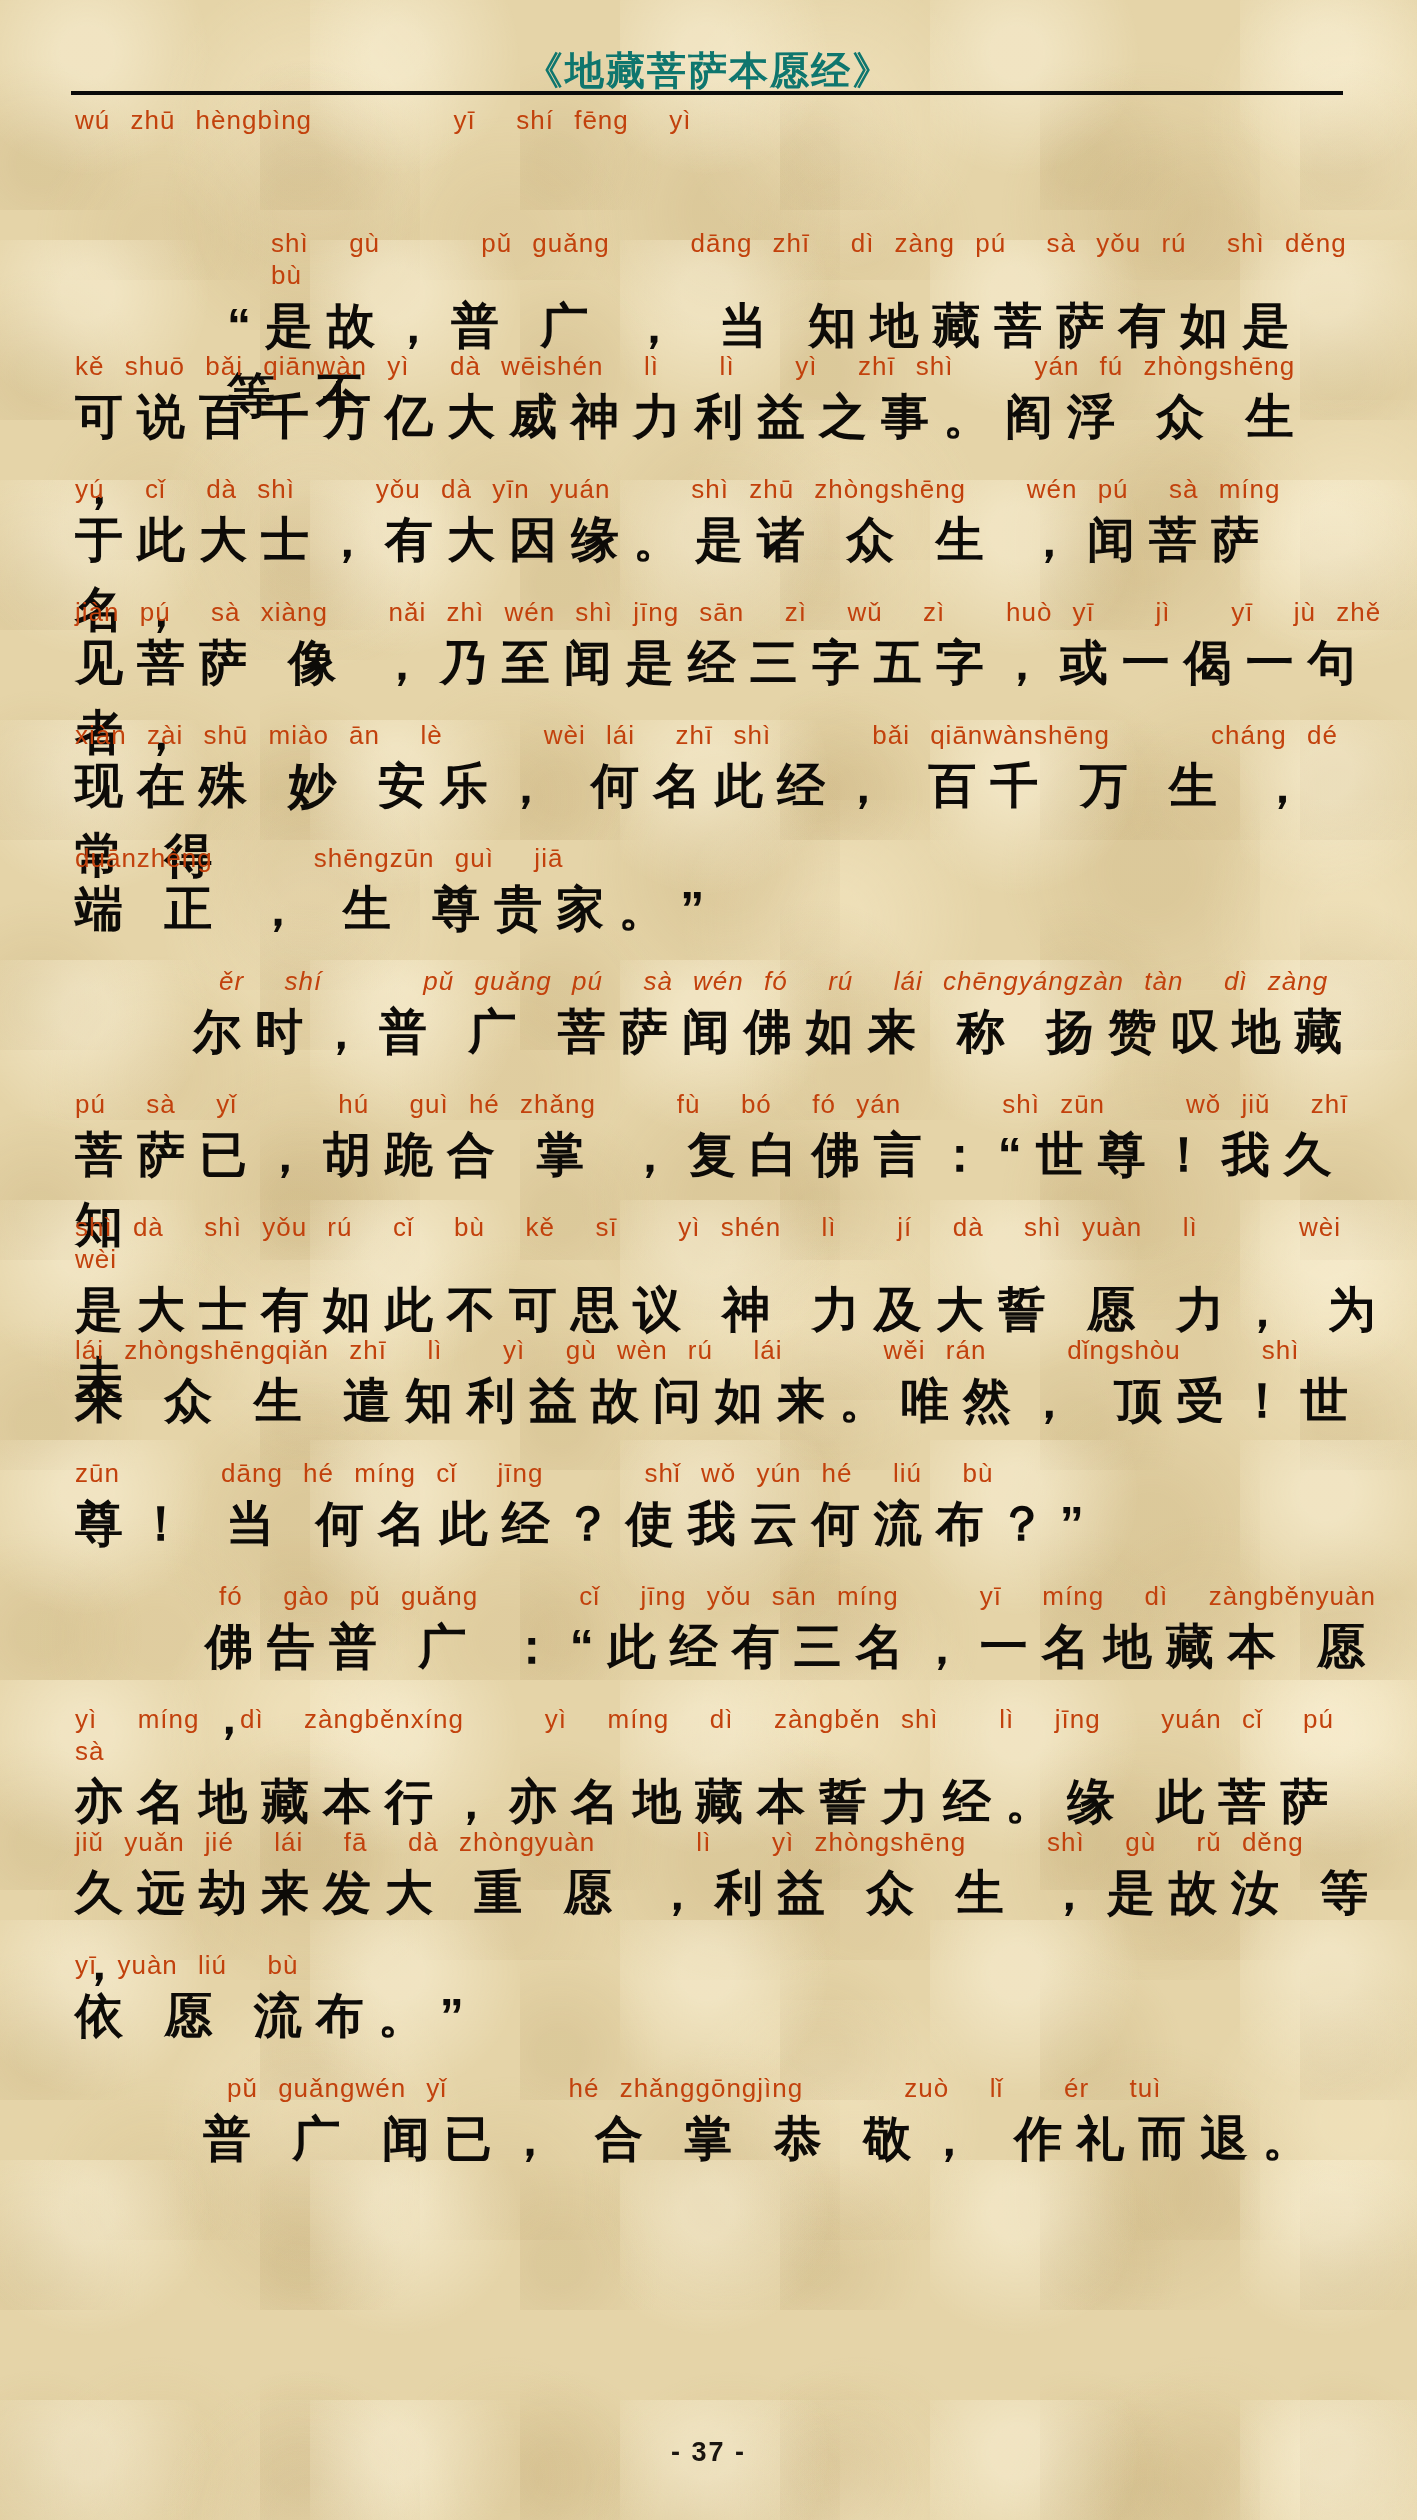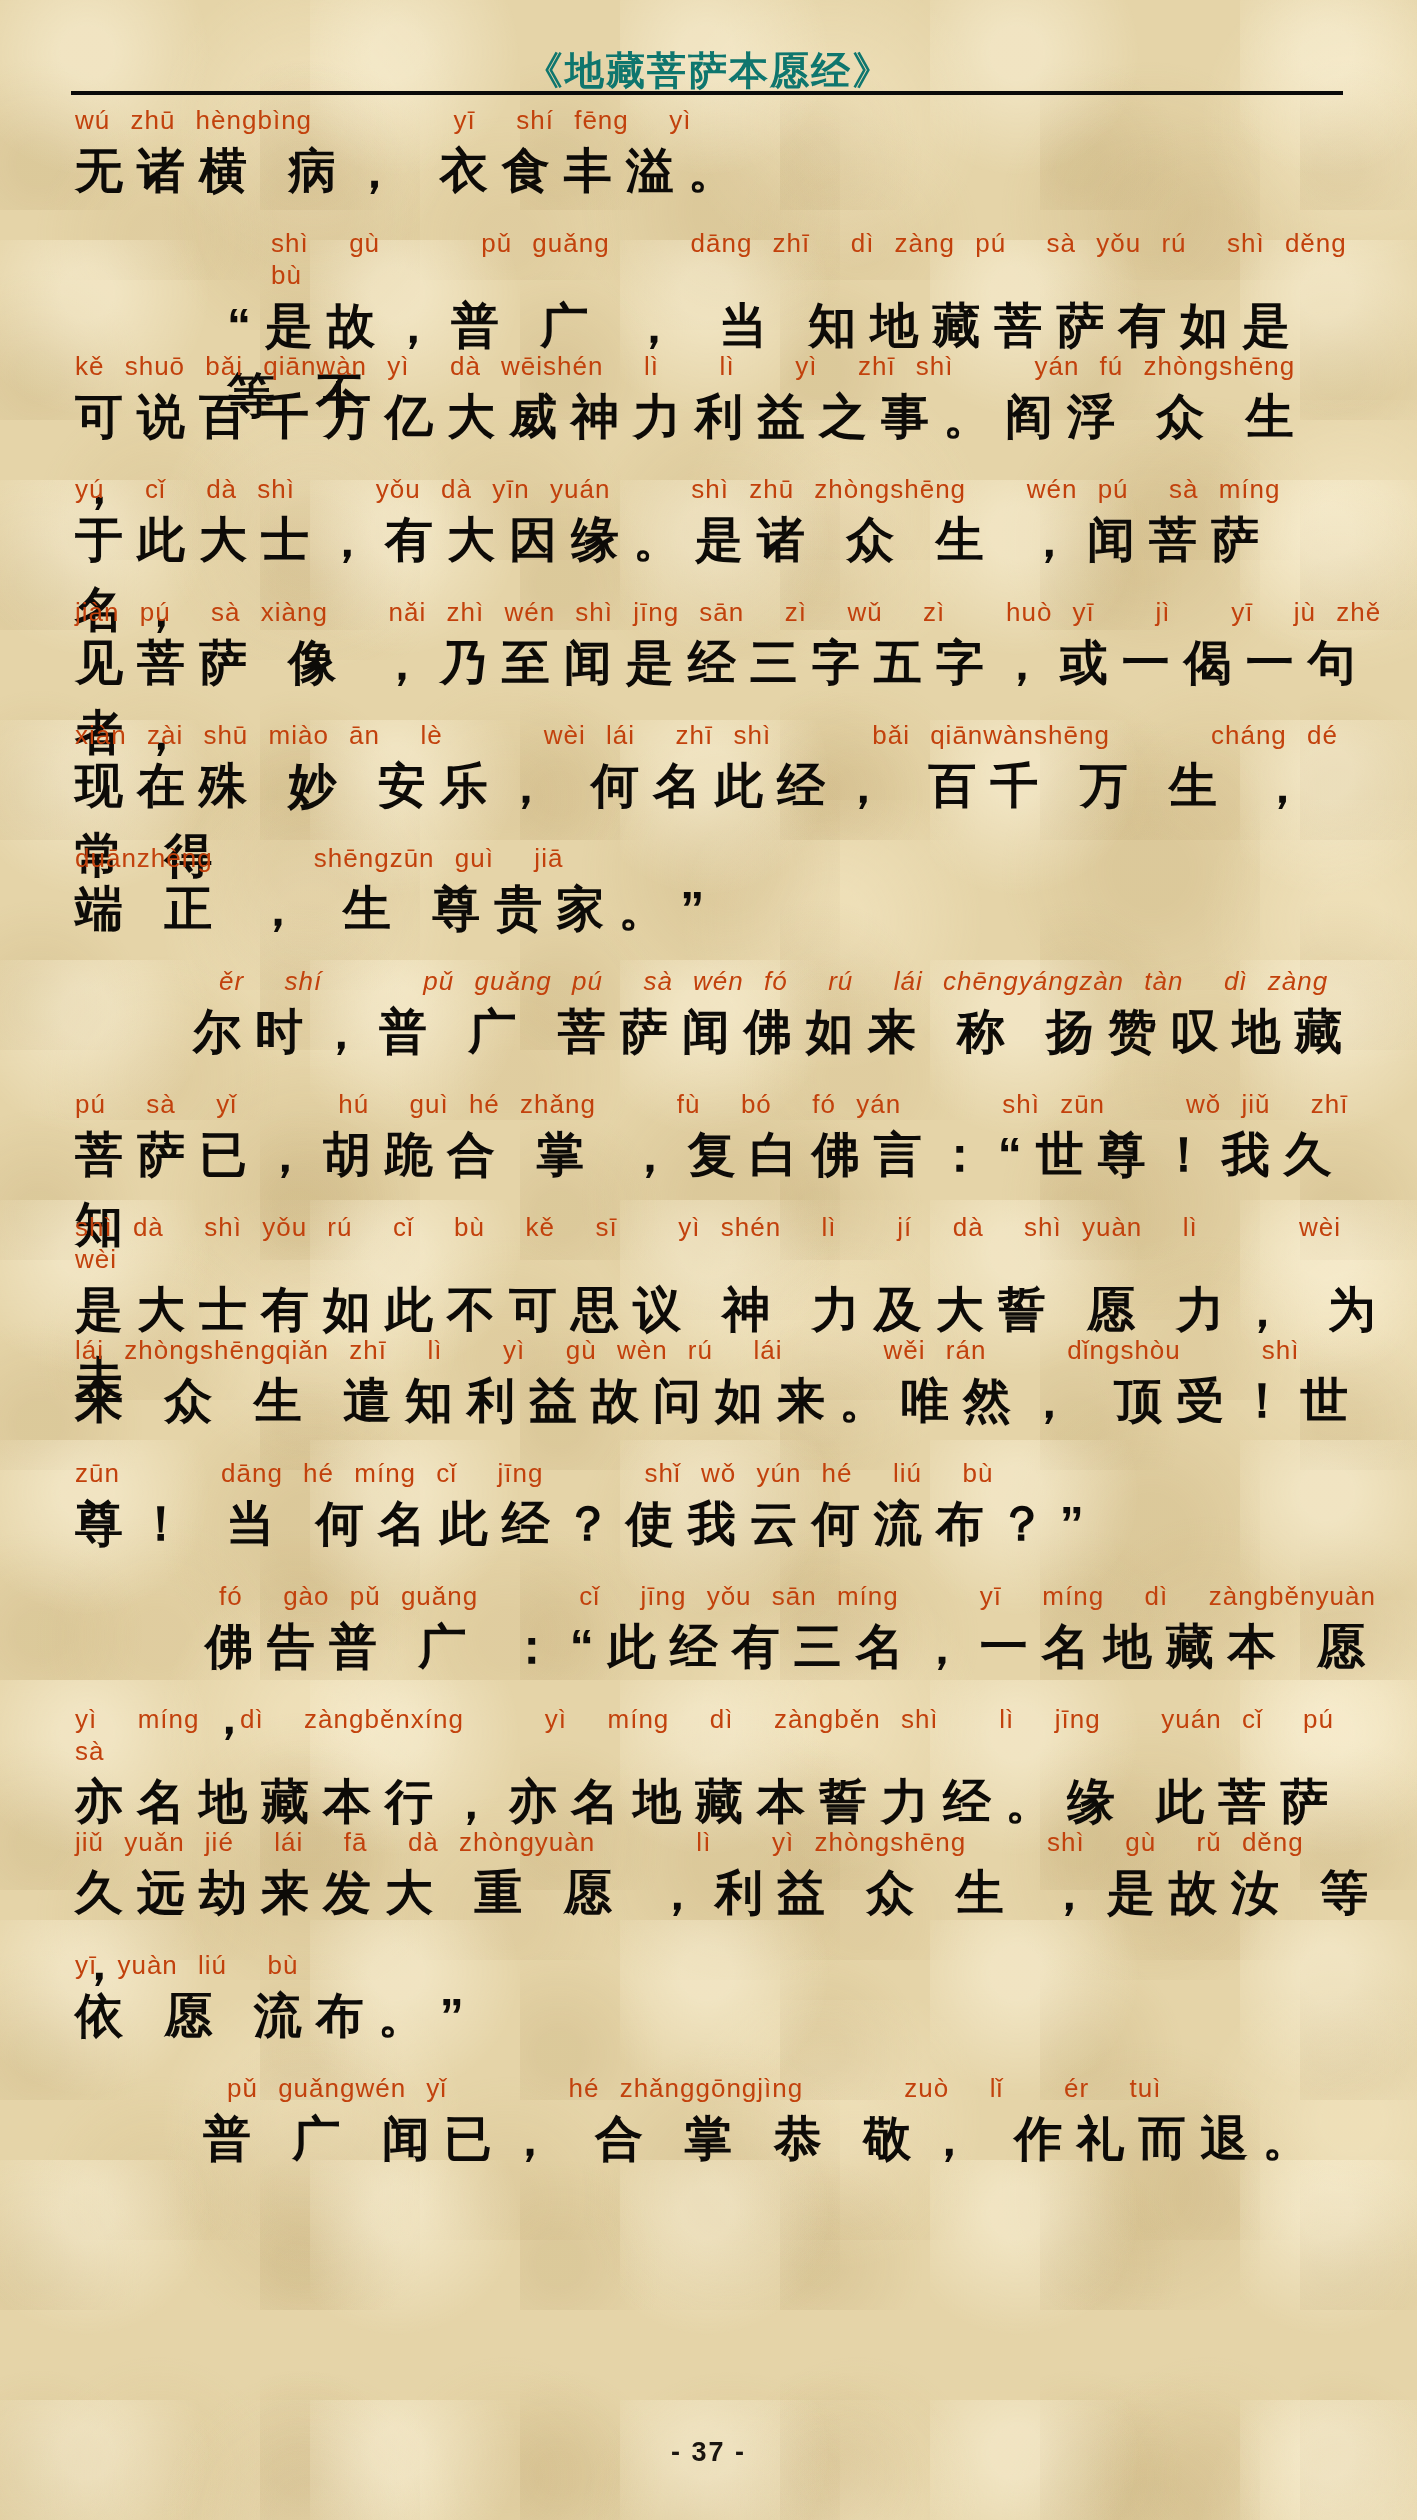--- a/index.html
+++ b/index.html
@@ -91,21 +91,20 @@
 </style>
 </head>
 <body>
 
 <div class="title">《地藏菩萨本愿经》</div>
 <div class="rule"></div>
 
 <div class="content">
   <div class="row">
     <div class="py">wú zhū hèngbìng       yī  shí fēng  yì</div>
-    <div class="hz">无诸横 病， 衣食丰溢。</div>
   </div>
   <div class="row r2">
     <div class="py">shì  gù     pǔ guǎng    dāng zhī  dì zàng pú  sà yǒu rú  shì děng bù</div>
     <div class="hz">“是故，普 广 ， 当 知地藏菩萨有如是 等 不</div>
   </div>
   <div class="row">
     <div class="py">kě shuō bǎi qiānwàn yì  dà wēishén  lì   lì   yì  zhī shì    yán fú zhòngshēng</div>
     <div class="hz">可说百千万亿大威神力利益之事。阎浮 众 生 ，</div>
   </div>
   <div class="row">

